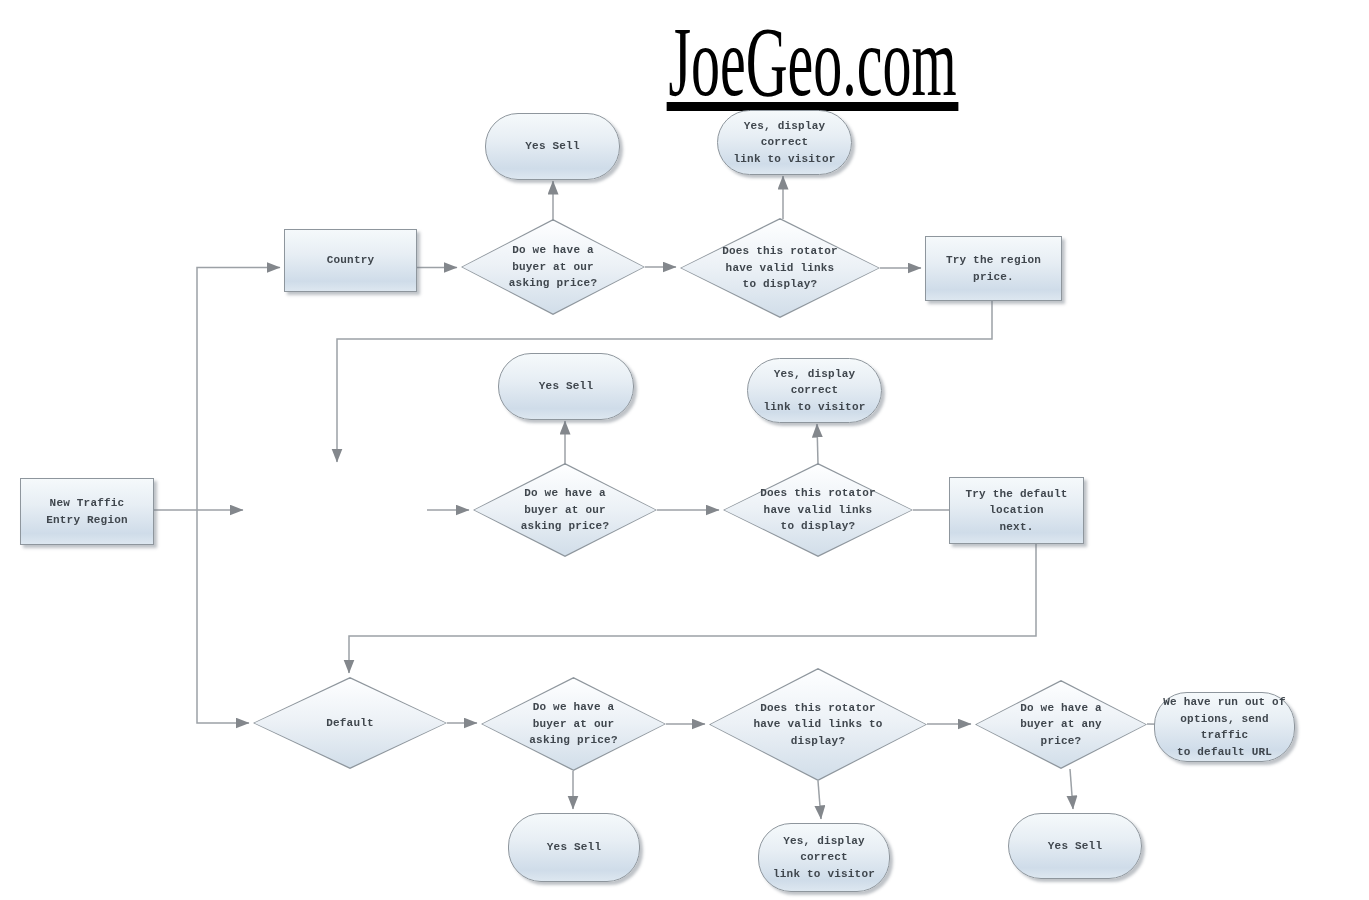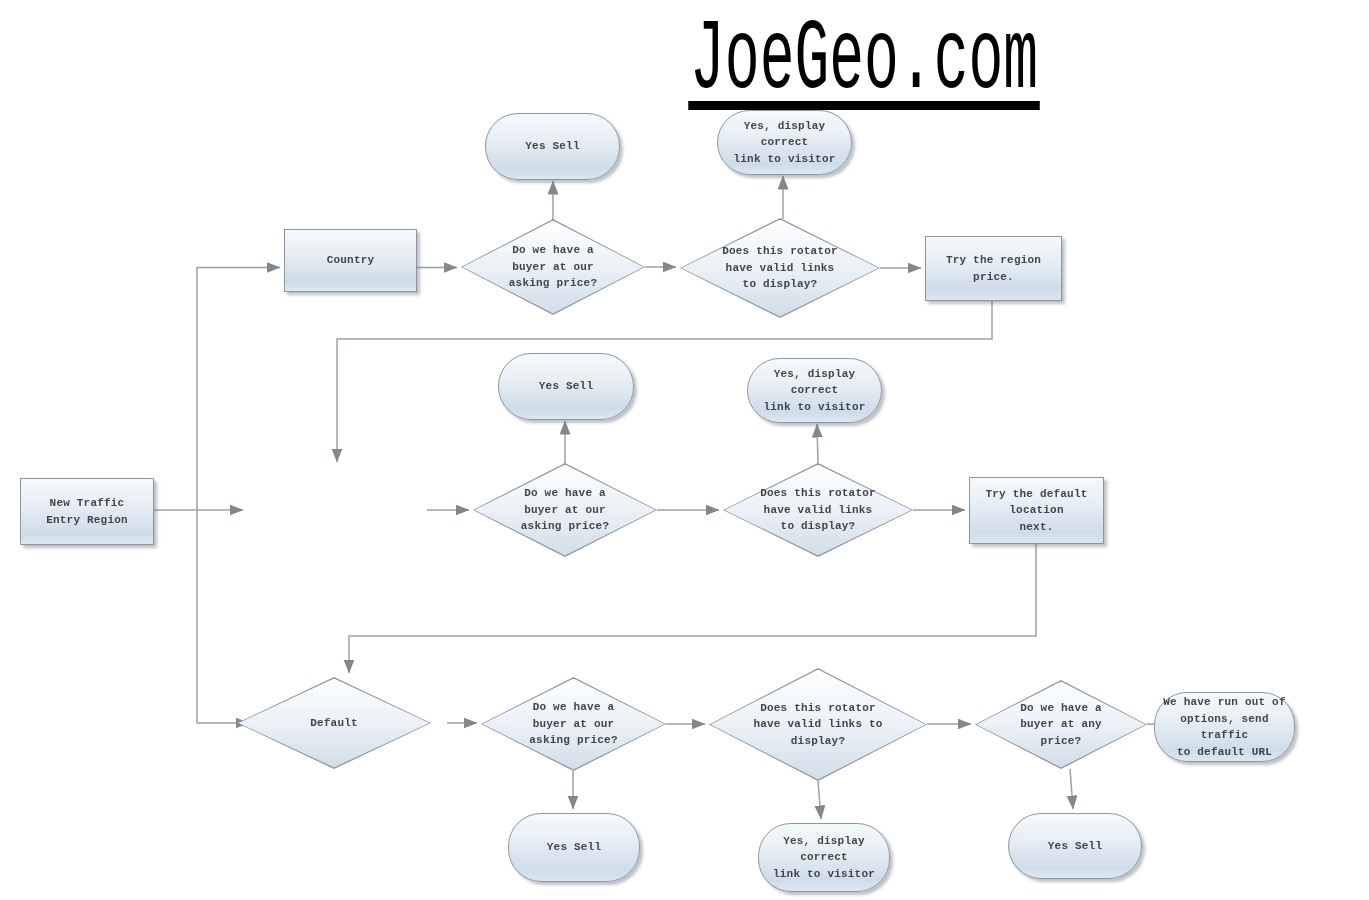--- a/index.html
+++ b/index.html
@@ -3,21 +3,21 @@
 <meta charset="utf-8">
 <style>
   html,body{margin:0;padding:0;background:#ffffff;}
   #canvas{
     position:relative;width:1369px;height:900px;background:#ffffff;
     font-family:"Liberation Sans",sans-serif;overflow:hidden;
   }
   
   .title{
     position:absolute;top:4px;left:561px;width:288px;text-align:center;
-    font-family:Liberation Mono, monospace;font-size:100px;color:#000;
+    font-family:Liberation Serif, serif;font-size:100px;color:#000;
   }
   .title-text{
     display:inline-block;line-height:81px;padding:0 3px;
     transform:scaleX(0.58);transform-origin:50% 0;
     border-bottom:9px solid #000;
   }
   
   .node{
     position:absolute;display:flex;align-items:center;justify-content:center;
     text-align:center;font-size:11px;font-weight:bold;color:#3f464d;
@@ -128,26 +128,26 @@
   <div class="node diamond" style="left:723px;top:463px;width:190px;height:94px">
     <div class="shape"></div>
     <span class="label">Does this rotator
 have valid links
 to display?</span>
   </div>
   <div class="node stadium" style="left:747px;top:358px;width:133px;height:63px">
     <span class="label">Yes, display correct
 link to visitor</span>
   </div>
-  <div class="node box" style="left:969px;top:477px;width:133px;height:65px">
+  <div class="node box" style="left:949px;top:477px;width:133px;height:65px">
     <span class="label">Try the default location
 next.</span>
   </div>
 
-  <div class="node diamond" style="left:237px;top:677px;width:194px;height:92px">
+  <div class="node diamond" style="left:253px;top:677px;width:194px;height:92px">
     <div class="shape"></div>
     <span class="label">Default</span>
   </div>
   <div class="node diamond" style="left:481px;top:677px;width:185px;height:94px">
     <div class="shape"></div>
     <span class="label">Do we have a
 buyer at our
 asking price?</span>
   </div>
   <div class="node stadium" style="left:508px;top:813px;width:130px;height:67px">

